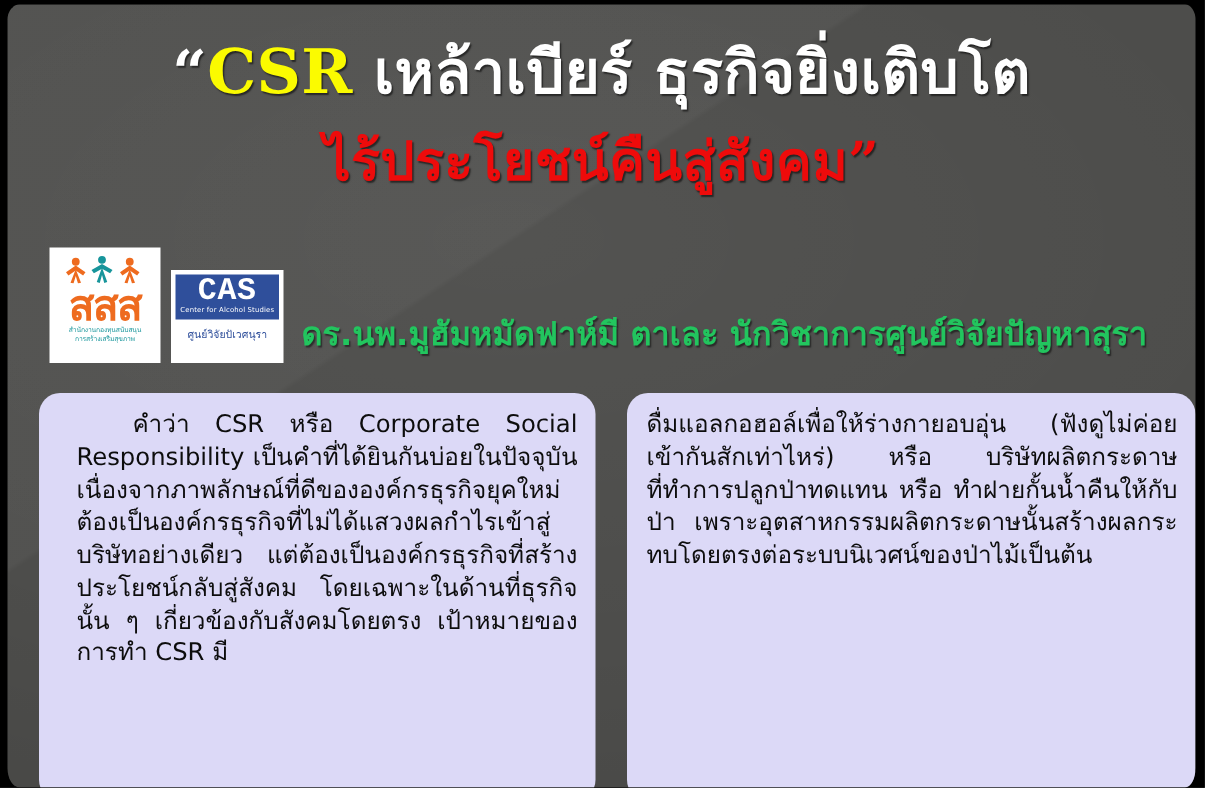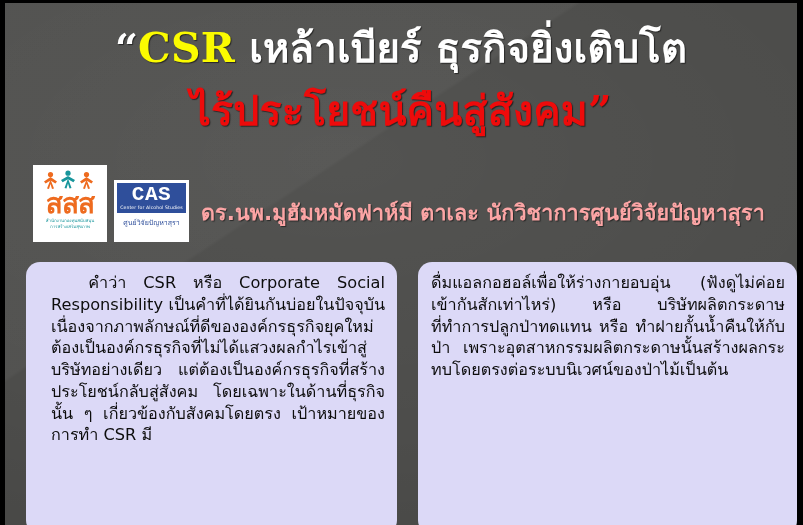--- a/index.html
+++ b/index.html
@@ -11,20 +11,21 @@
     position: relative;
     width: 803px;
     height: 525px;
     overflow: hidden;
     background: #4b4b49;
     font-family: "DejaVu Sans", "Liberation Sans", sans-serif;
     border-left: 5px solid #000000;
     border-top: 3px solid #000000;
     border-right: 6px solid #000000;
     box-sizing: border-box;
+    border-radius: 13px;
   }
   
   #bg-wedge {
     position: absolute;
     left: 0; top: 0; right: 0; bottom: 0;
     background: linear-gradient(to bottom right,
         rgba(255,255,255,0.045) 0%,
         rgba(255,255,255,0.045) 36%,
         rgba(255,255,255,0.012) 36.4%,
         rgba(255,255,255,0.012) 100%);
@@ -64,21 +65,21 @@
     color: #fbfb00;
     font-family: "DejaVu Serif", "Liberation Serif", serif;
     font-weight: bold;
     font-size: 41px;
   }
   #title-quote-open {
     color: #ffffff;
     font-family: "DejaVu Serif", "Liberation Serif", serif;
   }
   #title-line-2 {
-    font-size: 41px;
+    font-size: 36px;
     color: #ee0b0b;
     margin-top: 20px;
   }
   #title-quote-close {
     color: #ee0b0b;
     font-family: "DejaVu Serif", "Liberation Serif", serif;
   }
 
   
   #logo-row {
@@ -159,24 +160,24 @@
     font-size: 7px;
     color: #2f4f9b;
     margin-top: 4px;
     white-space: nowrap;
   }
 
   
   #speaker-line {
     position: absolute;
     left: 196px;
-    top: 192px;
+    top: 202px;
     font-size: 21.5px;
     font-weight: bold;
-    color: #fca5a5;
+    color: #22c55e;
     white-space: nowrap;
     letter-spacing: 0.1px;
     text-shadow: 1px 1px 1px rgba(0,0,0,0.5);
     z-index: 5;
   }
 
   
   .text-panel {
     position: absolute;
     top: 259px;
@@ -250,21 +251,21 @@
       <div id="thaihealth-word">สสส</div>
       <div class="thaihealth-sub">สำนักงานกองทุนสนับสนุน</div>
       <div class="thaihealth-sub">การสร้างเสริมสุขภาพ</div>
     </div>
 
     <div class="logo-box" id="logo-cas">
       <div id="cas-band">
         <div id="cas-acronym">CAS</div>
         <div id="cas-fullname">Center for Alcohol Studies</div>
       </div>
-      <div id="cas-thai">ศูนย์วิจัยปัญหาสุรา</div>
+      <div id="cas-thai">ศูนย์วิจัยปัเวศนุรา</div>
     </div>
 
   </div>
 
   <div id="speaker-line">ดร.นพ.มูฮัมหมัดฟาห์มี ตาเละ นักวิชาการศูนย์วิจัยปัญหาสุรา</div>
 
   <div class="text-panel" id="panel-left">
     <p class="indented">คำว่า CSR หรือ Corporate Social Responsibility เป็นคำที่ได้ยินกันบ่อยในปัจจุบัน เนื่องจากภาพลักษณ์ที่ดีขององค์กรธุรกิจยุคใหม่ ต้องเป็นองค์กรธุรกิจที่ไม่ได้แสวงผลกำไรเข้าสู่บริษัทอย่างเดียว แต่ต้องเป็นองค์กรธุรกิจที่สร้างประโยชน์กลับสู่สังคม โดยเฉพาะในด้านที่ธุรกิจนั้น ๆ เกี่ยวข้องกับสังคมโดยตรง เป้าหมายของการทำ CSR มี</p>
   </div>
 

